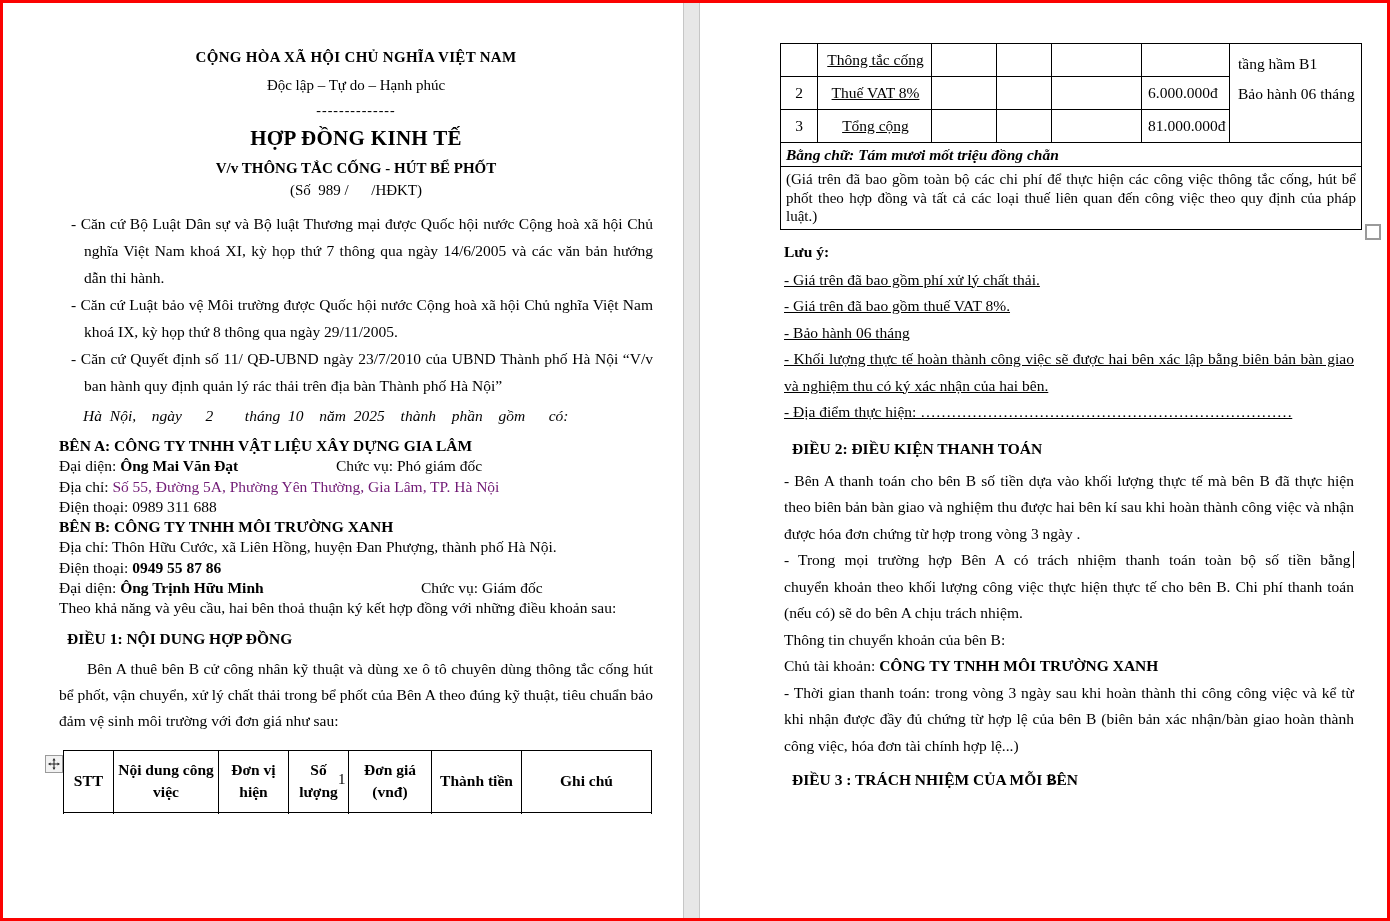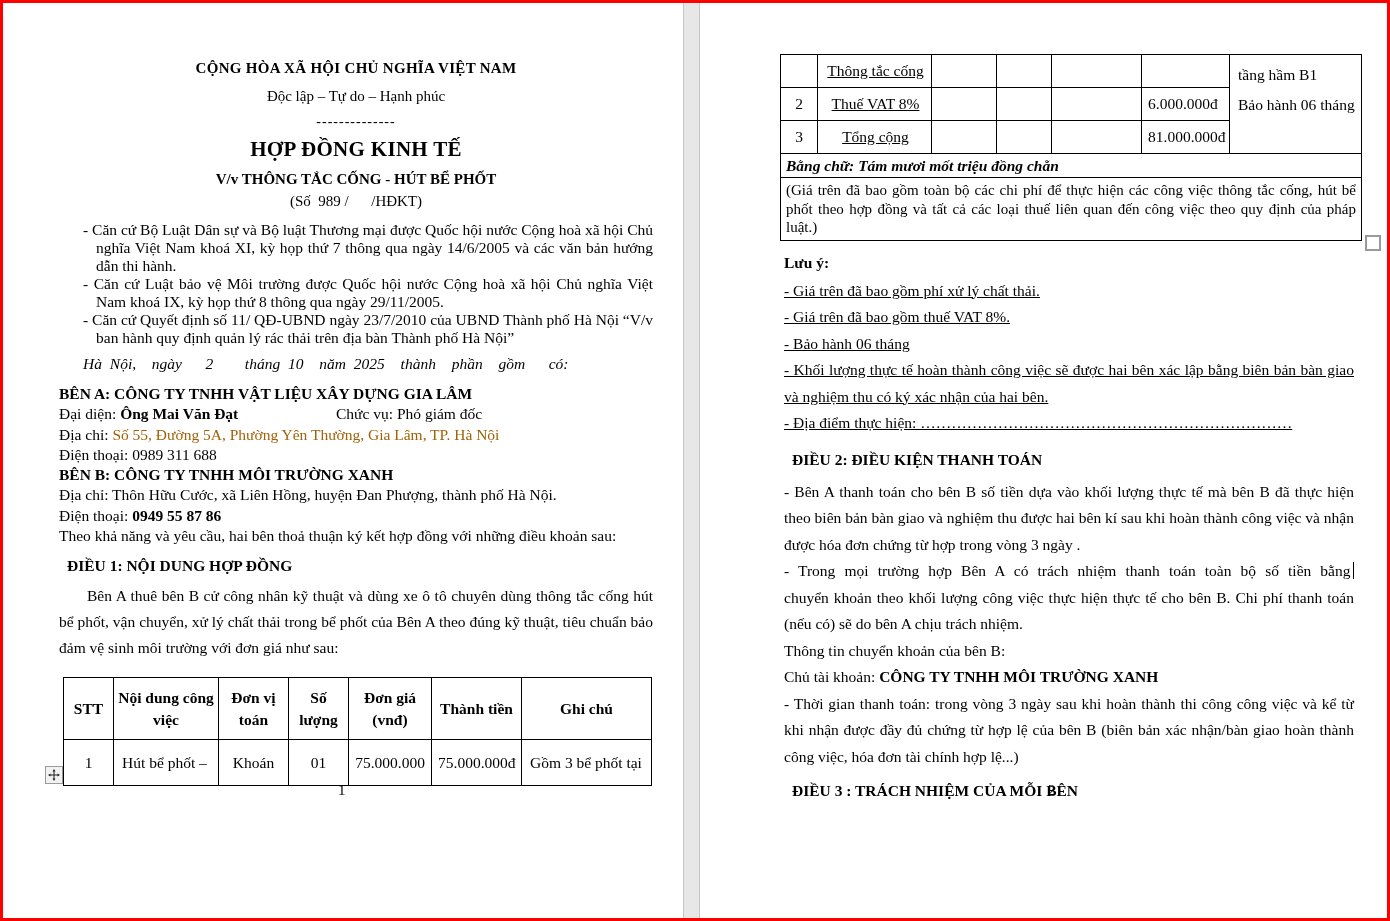--- a/index.html
+++ b/index.html
@@ -5,45 +5,45 @@
   * { margin:0; padding:0; box-sizing:border-box; }
   html,body { width:1390px; height:921px; background:#fff; }
   body { font-family:"Liberation Serif","DejaVu Serif",serif; color:#000; }
 
   .canvas { position:relative; width:1390px; height:921px; background:#fff;
             border:3px solid #fb0201; overflow:hidden; }
 
   .page-gap { position:absolute; left:680px; top:0; bottom:0; width:17px;
               background:#e7e7e7; border-left:1px solid #c6c6c6; border-right:1px solid #c6c6c6; }
 
-  .page { position:absolute; top:11px; height:811px; overflow:hidden; background:#fff; }
+  .page { position:absolute; top:0; height:811px; overflow:hidden; background:#fff; }
   .page1 { left:0;  width:680px; padding:46px 30px 0 56px; }
   .page2 { left:697px; width:690px; padding:40px 36px 0 84px; }
 
   
   .center { text-align:center; }
   .b { font-weight:bold; }
   .pre { white-space:pre-wrap; }
 
   .nat1 { font-size:15px; font-weight:bold; letter-spacing:.3px; margin-bottom:11px; }
   .nat2 { font-size:15px; margin-bottom:9px; }
   .divider { font-size:14px; margin-bottom:7px; letter-spacing:1px; }
   .doc-title { font-size:21px; font-weight:bold; margin-bottom:9px; letter-spacing:.3px; }
   .doc-sub { font-size:15px; font-weight:bold; margin-bottom:5px; }
   .doc-num { font-size:15px; margin-bottom:11px; }
 
-  .cite { font-size:15.5px; line-height:18px; text-align:justify;
-          padding-left:17px; text-indent:-13px; margin-left:20px; }
+  .cite { font-size:15.5px; line-height:27px; text-align:justify;
+          padding-left:17px; text-indent:-13px; margin-left:8px; }
   .date-line { font-size:15.5px; font-style:italic; line-height:24px;
                margin:5px 0 8px 24px; word-spacing:4px; }
 
   .pline { position:relative; font-size:15.5px; line-height:20.3px; }
   .pline .col2a { position:absolute; left:277px; }
   .pline .col2b { position:absolute; left:362px; }
-  .blue { color:#a16207; }
+  .blue { color:#701a75; }
 
   .art-head { font-size:15.5px; font-weight:bold; margin:11px 0 0 8px; }
   .art-body { font-size:15.5px; line-height:26px; text-align:justify;
               text-indent:28px; margin-top:8px; }
 
   
   table { border-collapse:collapse; table-layout:fixed; font-size:15.5px; }
   td { border:1.5px solid #000; vertical-align:middle; padding:2px 6px; }
   .t1 { width:588px; margin:16px 0 0 4px; }
   .t1 td.hdr { font-weight:bold; text-align:center; line-height:22px; padding:7px 2px; height:62px; }
@@ -110,20 +110,24 @@
     <div class="pline">
       <span>Điện thoại: </span><span>0989 311 688</span>
     </div>
 
     <div class="pline b">BÊN B: CÔNG TY TNHH MÔI TRƯỜNG XANH</div>
     <div class="pline">
       <span>Địa chỉ: </span><span>Thôn Hữu Cước, xã Liên Hồng, huyện Đan Phượng, thành phố Hà Nội.</span>
     </div>
     <div class="pline">
       <span>Điện thoại:  </span><span class="b">0949 55 87 86</span>
+    </div>
+    <div class="pline">
+      <span>Đại diện: </span><span class="b">Ông Trịnh Hữu Minh</span>
+      <span class="col2b"><span>Chức vụ: </span><span>Giám đốc</span></span>
     </div>
     <div class="pline">Theo khả năng và yêu cầu, hai bên thoả thuận ký kết hợp đồng với những điều khoản sau:</div>
 
     <div class="art-head">ĐIỀU 1: NỘI DUNG HỢP ĐỒNG</div>
     <div class="art-body">Bên A thuê bên B cử công nhân kỹ thuật và dùng xe ô tô chuyên dùng thông tắc cống hút bể phốt, vận chuyển, xử lý chất thải trong bể phốt của Bên A theo đúng kỹ thuật, tiêu chuẩn bảo đảm vệ sinh môi trường với đơn giá như sau:</div>
 
     <div class="move-handle">
       <svg width="12" height="12" viewBox="0 0 24 24">
         <path d="M12 0 L15 5 H13 V11 H19 V9 L24 12 L19 15 V13 H13 V19 H15 L12 24 L9 19 H11 V13 H5 V15 L0 12 L5 9 V11 H11 V5 H9 Z" fill="#222"></path>
       </svg>
@@ -136,21 +140,21 @@
           <col style="width:70px">
           <col style="width:60px">
           <col style="width:83px">
           <col style="width:90px">
           <col style="width:130px">
         </colgroup>
       <tbody>
           <tr>
         <td class="hdr">STT</td>
         <td class="hdr">Nội dung công việc</td>
-        <td class="hdr">Đơn vị toán</td>
+        <td class="hdr">Đơn vị hiện</td>
         <td class="hdr">Số lượng</td>
         <td class="hdr">Đơn giá (vnđ)</td>
         <td class="hdr">Thành tiền</td>
         <td class="hdr">Ghi chú</td>
       </tr>
       <tr>
         <td class="dat">1</td>
         <td class="dat left">Hút bể phốt –</td>
         <td class="dat">Khoán</td>
         <td class="dat">01</td>

